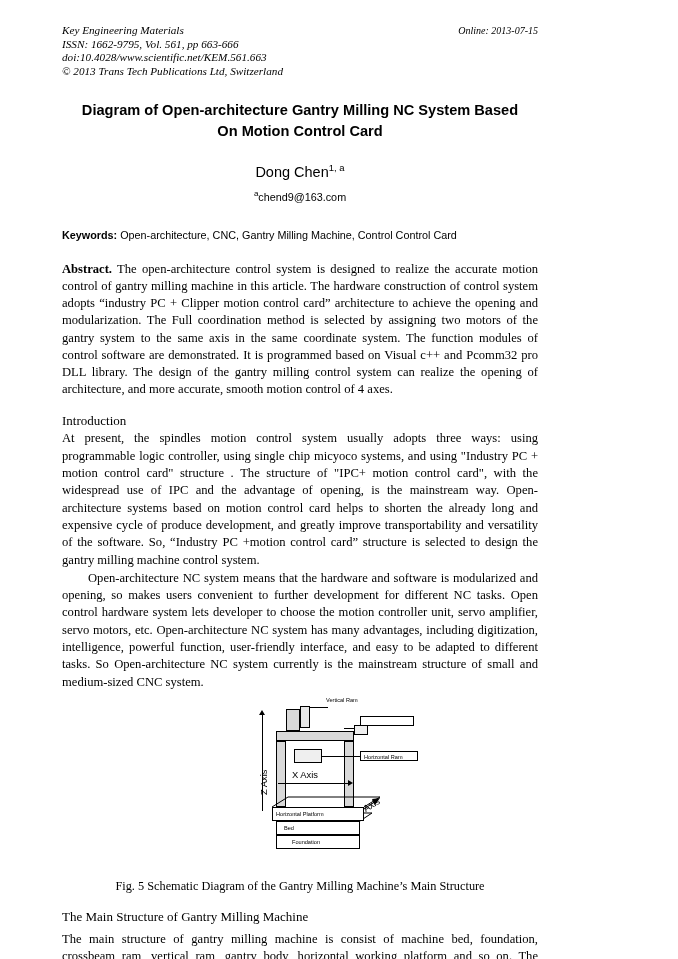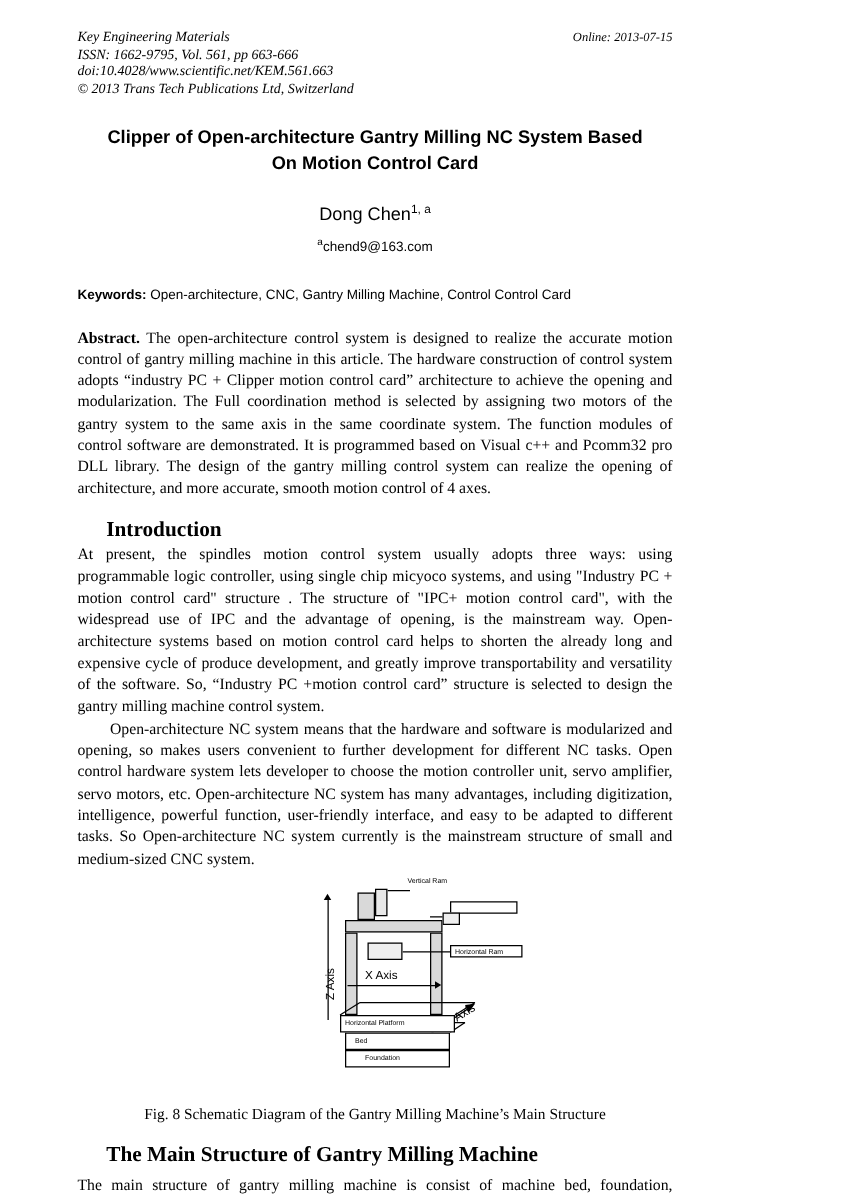--- a/index.html
+++ b/index.html
@@ -96,23 +96,22 @@
     font-size: 12.6px;
     line-height: 17.2px;
     text-align: justify;
   }
   .abstract b {
     font-weight: bold;
   }
 
   .section-head {
     margin-top: 15px;
-    font-size: 17px;
-    font-weight: bold;
-    margin-left: 23px;
+    font-size: 13px;
+    font-weight: normal;
   }
 
   p.body {
     margin: 1px 0 0 0;
     font-size: 12.6px;
     line-height: 17.3px;
     text-align: justify;
   }
   p.indent {
     text-indent: 26px;
@@ -200,21 +199,21 @@
 <div class="page">
 
   <div class="header">
     <div class="line">Key Engineering Materials</div>
     <div class="line">ISSN: 1662-9795, Vol. 561, pp 663-666</div>
     <div class="line">doi:10.4028/www.scientific.net/KEM.561.663</div>
     <div class="line">© 2013 Trans Tech Publications Ltd, Switzerland</div>
     <div class="right">Online: 2013-07-15</div>
   </div>
 
-  <div class="title">Clipper of Open-architecture Gantry Milling NC System  Based On Motion Control Card</div>
+  <div class="title">Diagram of Open-architecture Gantry Milling NC System  Based On Motion Control Card</div>
 
   <div class="author">
     <span>Dong Chen</span><sup>1, a</sup>
   </div>
 
 
   <div class="email">
     <sup>a</sup><span>chend9@163.com</span>
   </div>
 
@@ -284,18 +283,18 @@
 
       <div class="box" style="left:28px; top:124px; width:84px; height:14px;"></div>
       <div class="lbl" style="left:36px; top:128px;">Bed</div>
 
       <div class="box" style="left:28px; top:138px; width:84px; height:14px;"></div>
       <div class="lbl" style="left:44px; top:142px;">Foundation</div>
 
     </div>
   </div>
 
-  <div class="fig-cap">Fig. 8 Schematic Diagram of the Gantry Milling Machine’s Main Structure</div>
+  <div class="fig-cap">Fig. 5 Schematic Diagram of the Gantry Milling Machine’s Main Structure</div>
 
   <div class="section-head">The Main Structure of Gantry Milling  Machine</div>
   <p class="body" style="margin-top:6px;">The main structure of gantry milling machine is consist of  machine bed, foundation, crossbeam ram, vertical ram ,gantry body, horizontal working platform and so on. The schematic diagram is shown in Figure 1. The gantry milling machine needs three spindle motion controls in X, Y, Z directions and mill spindle control. In order to obtain more large work space, faster feed speed and higher precision, the gantry structure is driven by double motors.   But both driving motors’  synchronous control is a subsequent key problem. So, how to solve  this problem is  hot research area.</p>
 
 </div>
 
 </body></html>

